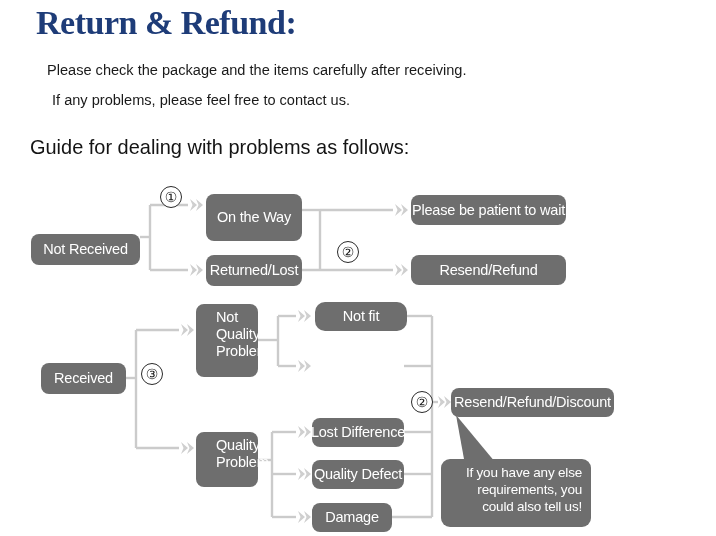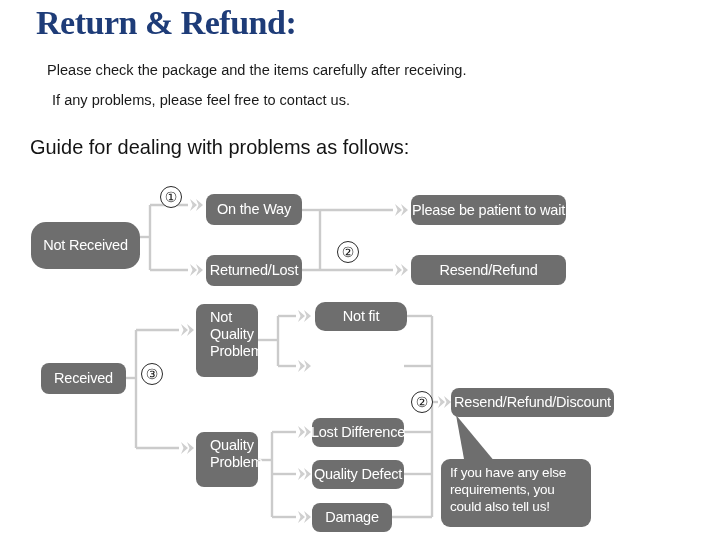--- a/index.html
+++ b/index.html
@@ -81,21 +81,21 @@
     justify-content: center;
     box-sizing: border-box;
     padding: 0 9px;
     white-space: nowrap;
     line-height: 1.12;
     letter-spacing: -0.2px;
   }
   .node.multiline {
     display: block;
     white-space: normal;
-    padding: 5px 14px;
+    padding: 5px 20px;
     line-height: 1.18;
     text-align: left;
   }
 
   
   .step-num {
     position: absolute;
     width: 22px;
     height: 22px;
     border: 1.6px solid #2a2a2a;
@@ -119,20 +119,21 @@
     height: 68px;
     background: #6e6e6e;
     border-radius: 9px;
     color: #ffffff;
     font-family: "Liberation Sans", sans-serif;
     font-size: 13.5px;
     line-height: 1.25;
     padding: 6px 9px;
     box-sizing: border-box;
     letter-spacing: -0.2px;
+    text-align: right;
   }
 </style>
 </head>
 <body>
 
 <div id="page-title">Return &amp; Refund:</div>
 <div class="intro-line" id="intro-line-1">Please check the package and the items carefully after receiving.</div>
 <div class="intro-line" id="intro-line-2">If any problems, please feel free to contact us.</div>
 <div id="guide-heading">Guide for dealing with problems as follows:</div>
 
@@ -193,23 +194,23 @@
       <use href="#chev" x="298" y="366"></use>
       <use href="#chev" x="298" y="432"></use>
       <use href="#chev" x="298" y="474"></use>
       <use href="#chev" x="298" y="517"></use>
       <use href="#chev" x="438" y="402"></use>
     </g>
 
     <path d="M456,415 L510,480 L468,481 Z" fill="#6e6e6e"></path>
   </svg>
 
-  <div class="node" style="left:31px;  top:222px; width:109px; height:47px;border-radius:15px;">Not Received</div>
-
-  <div class="node" style="left:206px; top:194px; width:96px;  height:31px;">On the Way</div>
+  <div class="node" style="left:31px;  top:234px; width:109px; height:31px;">Not Received</div>
+
+  <div class="node" style="left:206px; top:194px; width:96px;  height:47px;">On the Way</div>
 
   <div class="node" style="left:206px; top:255px; width:96px;  height:31px;">Returned/Lost</div>
 
   <div class="node" style="left:411px; top:195px; width:155px; height:30px;">Please be patient to wait</div>
 
   <div class="node" style="left:411px; top:255px; width:155px; height:30px;">Resend/Refund</div>
 
   <div class="node" style="left:41px;  top:363px; width:85px;  height:31px;">Received</div>
 
   <div class="node multiline" style="left:196px; top:304px; width:62px;  height:73px;"><span>Not</span><br><span>Quality</span><br><span>Problem</span></div>

